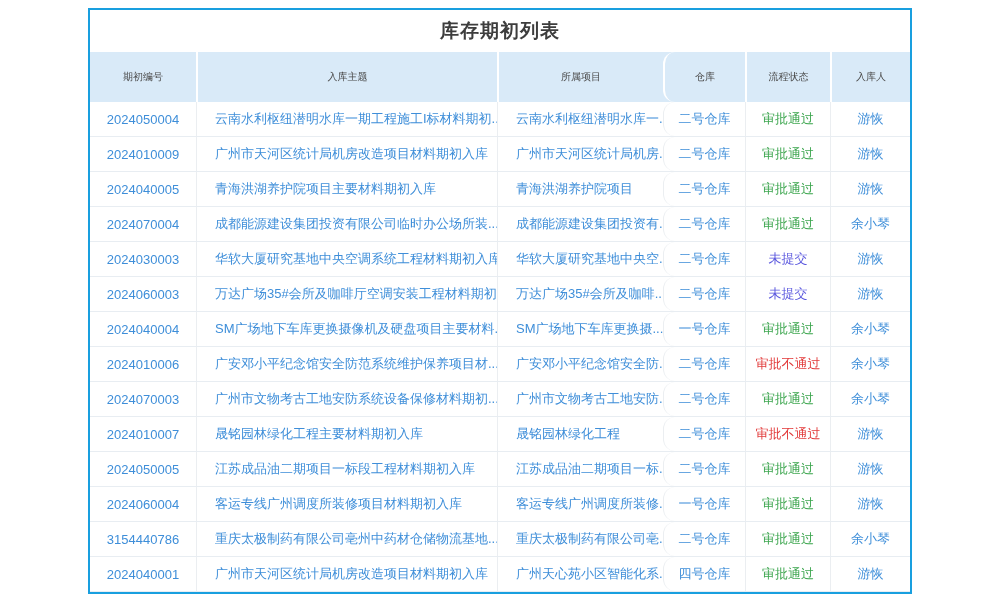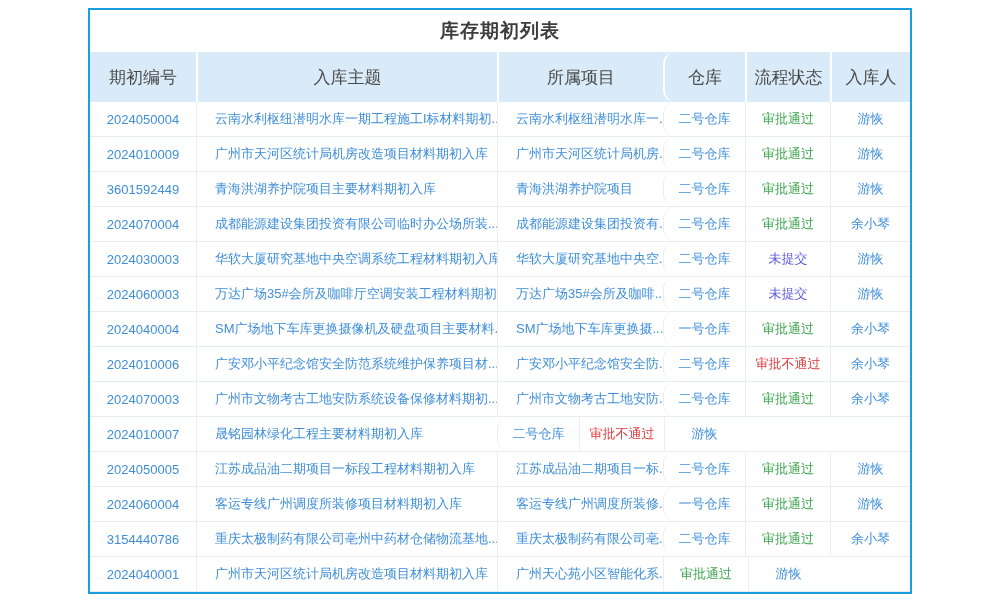--- a/index.html
+++ b/index.html
@@ -30,21 +30,21 @@
   }
   .thead {
     display: flex;
     height: 50px;
     background: var(--header-bg, #d9eaf8);
   }
   .thead .cell {
     display: flex;
     align-items: center;
     justify-content: center;
-    font-size: 17px;
+    font-size: 10px;
     color: var(--header-text, #4a4a4a);
     box-sizing: border-box;
   }
   .thead .cell + .cell { border-left: 2px solid #ffffff; }
   .tbody { background: #fff; }
   .trow {
     display: flex;
     height: 35px;
     border-bottom: 1px solid var(--row-line, #e8edf2);
     background: #fff;
@@ -97,21 +97,21 @@
         </div>
         <div class="trow">
           <div class="cell col0 blue center">2024010009</div>
           <div class="cell col1 blue left">广州市天河区统计局机房改造项目材料期初入库</div>
           <div class="cell col2 blue left">广州市天河区统计局机房...</div>
           <div class="cell col3 blue center">二号仓库</div>
           <div class="cell col4 status" style="color: rgb(61, 166, 79);">审批通过</div>
           <div class="cell col5 blue center">游恢</div>
         </div>
         <div class="trow">
-          <div class="cell col0 blue center">3601592449</div>
+          <div class="cell col0 blue center">2024040005</div>
           <div class="cell col1 blue left">青海洪湖养护院项目主要材料期初入库</div>
           <div class="cell col2 blue left">青海洪湖养护院项目</div>
           <div class="cell col3 blue center">二号仓库</div>
           <div class="cell col4 status" style="color: rgb(61, 166, 79);">审批通过</div>
           <div class="cell col5 blue center">游恢</div>
         </div>
         <div class="trow">
           <div class="cell col0 blue center">2024070004</div>
           <div class="cell col1 blue left">成都能源建设集团投资有限公司临时办公场所装...</div>
           <div class="cell col2 blue left">成都能源建设集团投资有...</div>
@@ -155,20 +155,21 @@
           <div class="cell col0 blue center">2024070003</div>
           <div class="cell col1 blue left">广州市文物考古工地安防系统设备保修材料期初...</div>
           <div class="cell col2 blue left">广州市文物考古工地安防...</div>
           <div class="cell col3 blue center">二号仓库</div>
           <div class="cell col4 status" style="color: rgb(61, 166, 79);">审批通过</div>
           <div class="cell col5 blue center">余小琴</div>
         </div>
         <div class="trow">
           <div class="cell col0 blue center">2024010007</div>
           <div class="cell col1 blue left">晟铭园林绿化工程主要材料期初入库</div>
+          <div class="cell col2 blue left">晟铭园林绿化工程</div>
           <div class="cell col3 blue center">二号仓库</div>
           <div class="cell col4 status" style="color: rgb(226, 59, 59);">审批不通过</div>
           <div class="cell col5 blue center">游恢</div>
         </div>
         <div class="trow">
           <div class="cell col0 blue center">2024050005</div>
           <div class="cell col1 blue left">江苏成品油二期项目一标段工程材料期初入库</div>
           <div class="cell col2 blue left">江苏成品油二期项目一标...</div>
           <div class="cell col3 blue center">二号仓库</div>
           <div class="cell col4 status" style="color: rgb(61, 166, 79);">审批通过</div>
@@ -187,18 +188,19 @@
           <div class="cell col1 blue left">重庆太极制药有限公司亳州中药材仓储物流基地...</div>
           <div class="cell col2 blue left">重庆太极制药有限公司亳...</div>
           <div class="cell col3 blue center">二号仓库</div>
           <div class="cell col4 status" style="color: rgb(61, 166, 79);">审批通过</div>
           <div class="cell col5 blue center">余小琴</div>
         </div>
         <div class="trow">
           <div class="cell col0 blue center">2024040001</div>
           <div class="cell col1 blue left">广州市天河区统计局机房改造项目材料期初入库</div>
           <div class="cell col2 blue left">广州天心苑小区智能化系...</div>
+          <div class="cell col3 blue center">四号仓库</div>
           <div class="cell col4 status" style="color: rgb(61, 166, 79);">审批通过</div>
           <div class="cell col5 blue center">游恢</div>
         </div>
       </div>
   </div>
 </div>
 
 </body></html>

